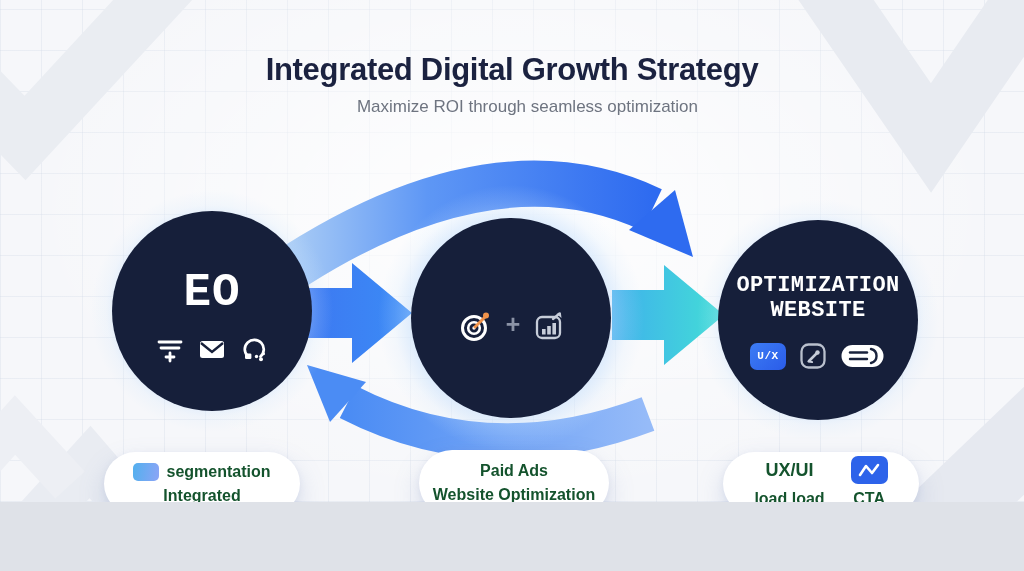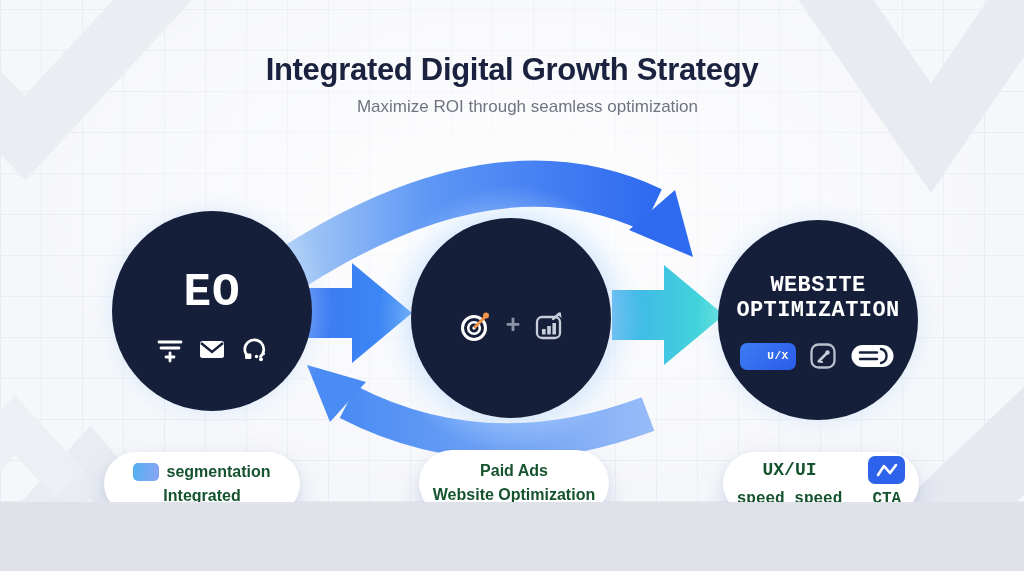--- a/index.html
+++ b/index.html
@@ -38,35 +38,35 @@
     align-items:center;justify-content:center;text-align:center;font-family:Liberation Mono, monospace;
   }
   .c-label-big{font-size:46px;font-weight:800;letter-spacing:1px;line-height:1;margin-top:14px;}
   .c-label-mid{font-size:29px;font-weight:800;letter-spacing:.5px;line-height:1.08;margin-top:10px;}
   .c-label-sm{font-size:22px;font-weight:800;letter-spacing:.4px;line-height:1.15;margin-top:6px;}
   .c-icons{display:flex;align-items:center;gap:13px;margin-top:16px;height:34px;}
 
   .ux-badge{width:36px;height:27px;border-radius:7px;
     background:linear-gradient(135deg,#3d7cf4,#2a5ce9);
     color:#fff;font-size:11px;font-weight:700;letter-spacing:.5px;
-    display:flex;align-items:center;justify-content:center;padding-left:20px;}
+    display:flex;align-items:center;justify-content:center;}
   .plus-div{color:#8b93a6;font-size:25px;font-weight:600;line-height:1;}
 
   
   .pill{
     position:absolute;background:#fff;border-radius:999px;
     box-shadow:0 12px 26px rgba(120,140,190,.25),0 2px 6px rgba(120,140,190,.12);
     display:flex;flex-direction:column;align-items:center;justify-content:center;
     color:#14532d;font-size:16px;font-weight:700;line-height:1.5;
   }
   .pill .row{display:flex;align-items:center;gap:7px;}
   .swatch{width:26px;height:18px;border-radius:5px;
     background:linear-gradient(100deg,#52b0ee,#8ca4f6);}
   .pill-cols{display:flex;gap:26px;align-items:center;}
-  .pcol{display:flex;flex-direction:column;align-items:center;gap:3px;font-family:Liberation Mono, monospace;}
+  .pcol{display:flex;flex-direction:column;align-items:center;gap:3px;}
   .ux-txt{font-size:18px;font-weight:700;}
   .ls-txt{font-size:16px;font-weight:600;}
   .cta-chip{width:37px;height:28px;border-radius:7px;background:#2d63ea;
     display:flex;align-items:center;justify-content:center;}
 </style>
 </head>
 <body>
 
 <div class="stage">
 
@@ -162,22 +162,22 @@
         <rect x="13.2" y="16" width="3.6" height="8.5" fill="#c7cdd9"></rect>
         <rect x="18.4" y="13" width="3.6" height="11.5" fill="#c7cdd9"></rect>
         <line x1="19" y1="9" x2="25.5" y2="3.5" stroke="#c7cdd9" stroke-width="2.3" stroke-linecap="round"></line>
         <polygon points="26.8,2.5 27.5,8 22.5,4" fill="#c7cdd9"></polygon>
       </svg>
     </div>
   </div>
 
   <div class="circle z3" style="left:718px;top:220px;">
     <div class="c-label-sm">
+      <div>OPTIMIZATION</div>
       <div>WEBSITE</div>
-      <div>OPTIMIZATION</div>
     </div>
     <div class="c-icons">
       <div class="ux-badge">U/X</div>
       <svg width="28" height="28" viewBox="0 0 28 28">
         <rect x="2.5" y="2.5" width="23" height="23" rx="7" fill="none" stroke="#b9c0cd" stroke-width="2.3"></rect>
         <line x1="10" y1="19" x2="18" y2="11" stroke="#c7cdd9" stroke-width="2.5" stroke-linecap="round"></line>
         <circle cx="18.5" cy="10.5" r="2.2" fill="#c7cdd9"></circle>
         <line x1="9.5" y1="19.5" x2="13" y2="20" stroke="#c7cdd9" stroke-width="2.2" stroke-linecap="round"></line>
       </svg>
       <svg width="46" height="28" viewBox="0 0 46 28">
@@ -199,21 +199,21 @@
 
   <div class="pill z4" style="left:419px;top:450px;width:190px;height:66px;">
     <div>Paid Ads</div>
     <div>Website Optimization</div>
   </div>
 
   <div class="pill z4" style="left:723px;top:452px;width:196px;height:63px;">
     <div class="pill-cols">
       <div class="pcol">
         <span class="ux-txt">UX/UI</span>
-        <span class="ls-txt">speed speed</span>
+        <span class="ls-txt">load load</span>
       </div>
       <div class="pcol">
         <span class="cta-chip">
           <svg width="24" height="18" viewBox="0 0 24 18">
             <path d="M3 14 L9 5 L15 12 L21 4" fill="none" stroke="#fff" stroke-width="2.6" stroke-linecap="round" stroke-linejoin="round"></path>
           </svg>
         </span>
         <span>CTA</span>
       </div>
     </div>

